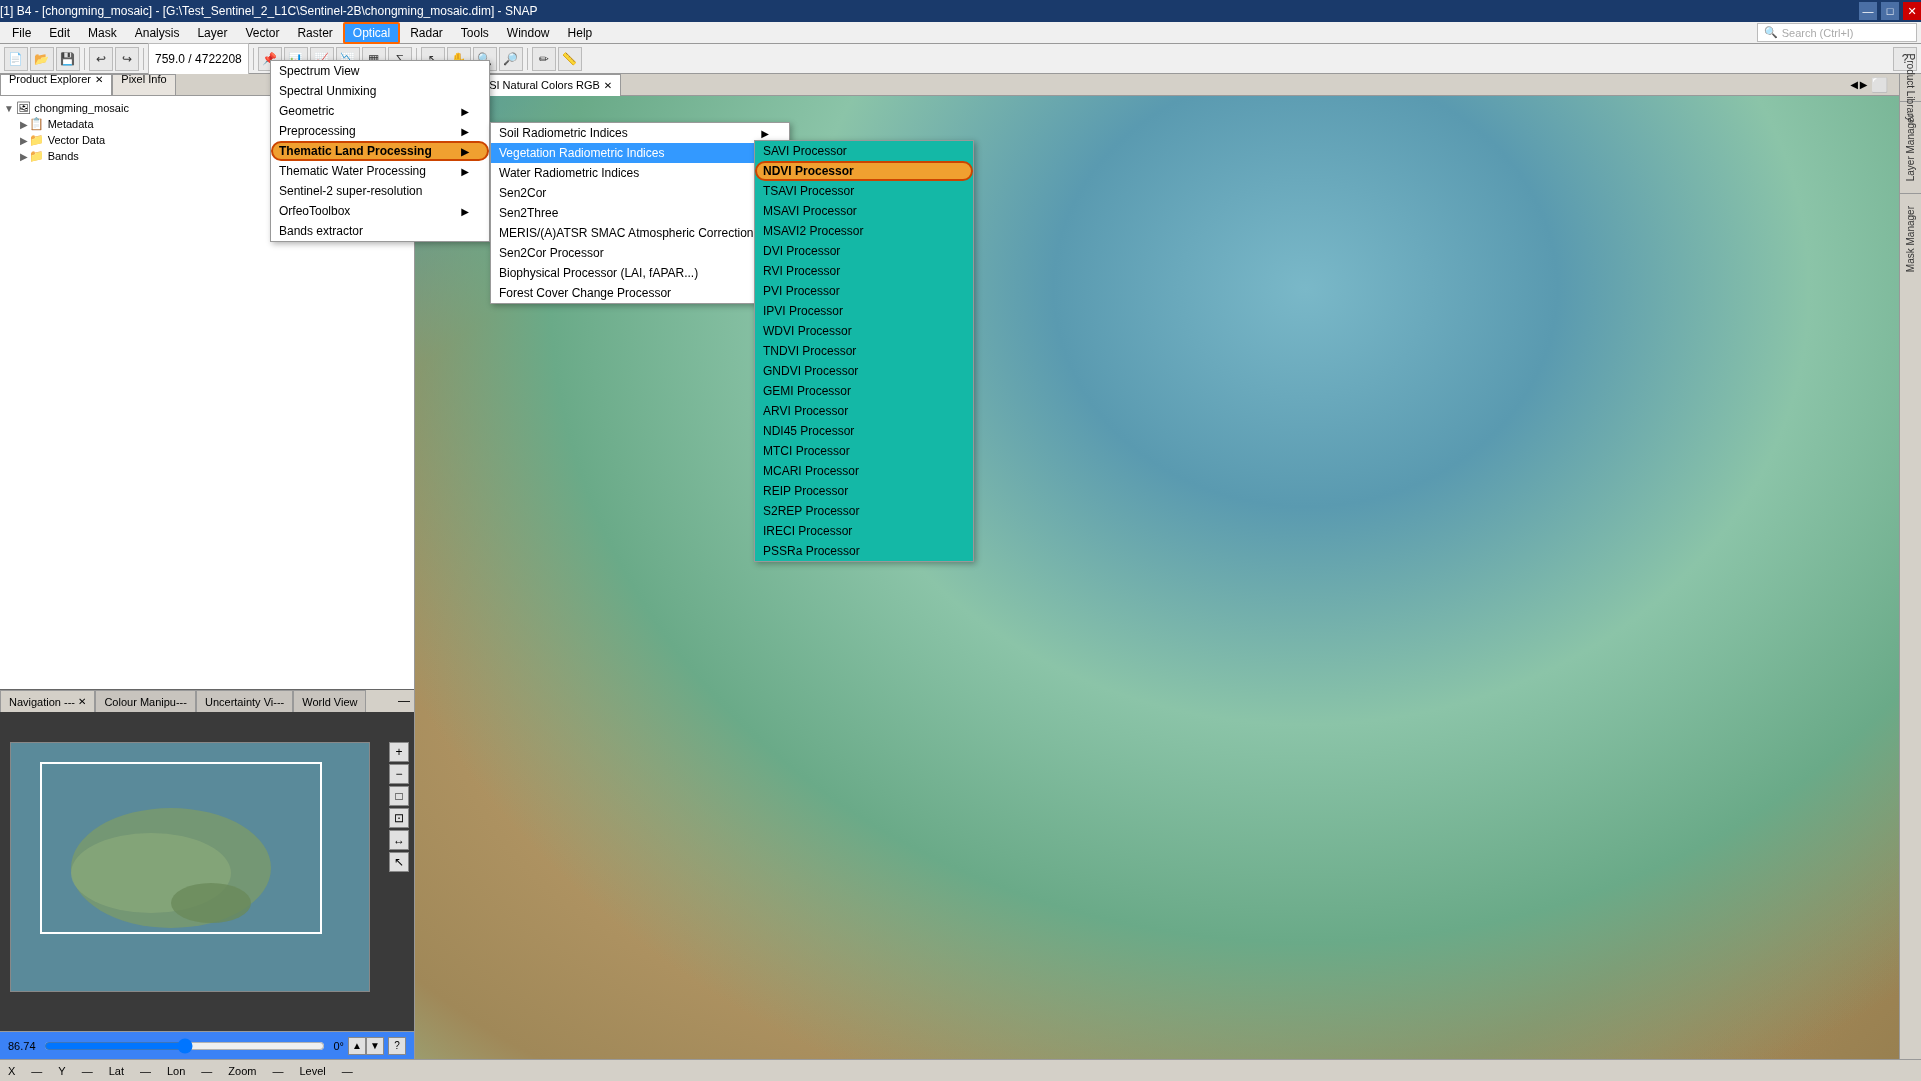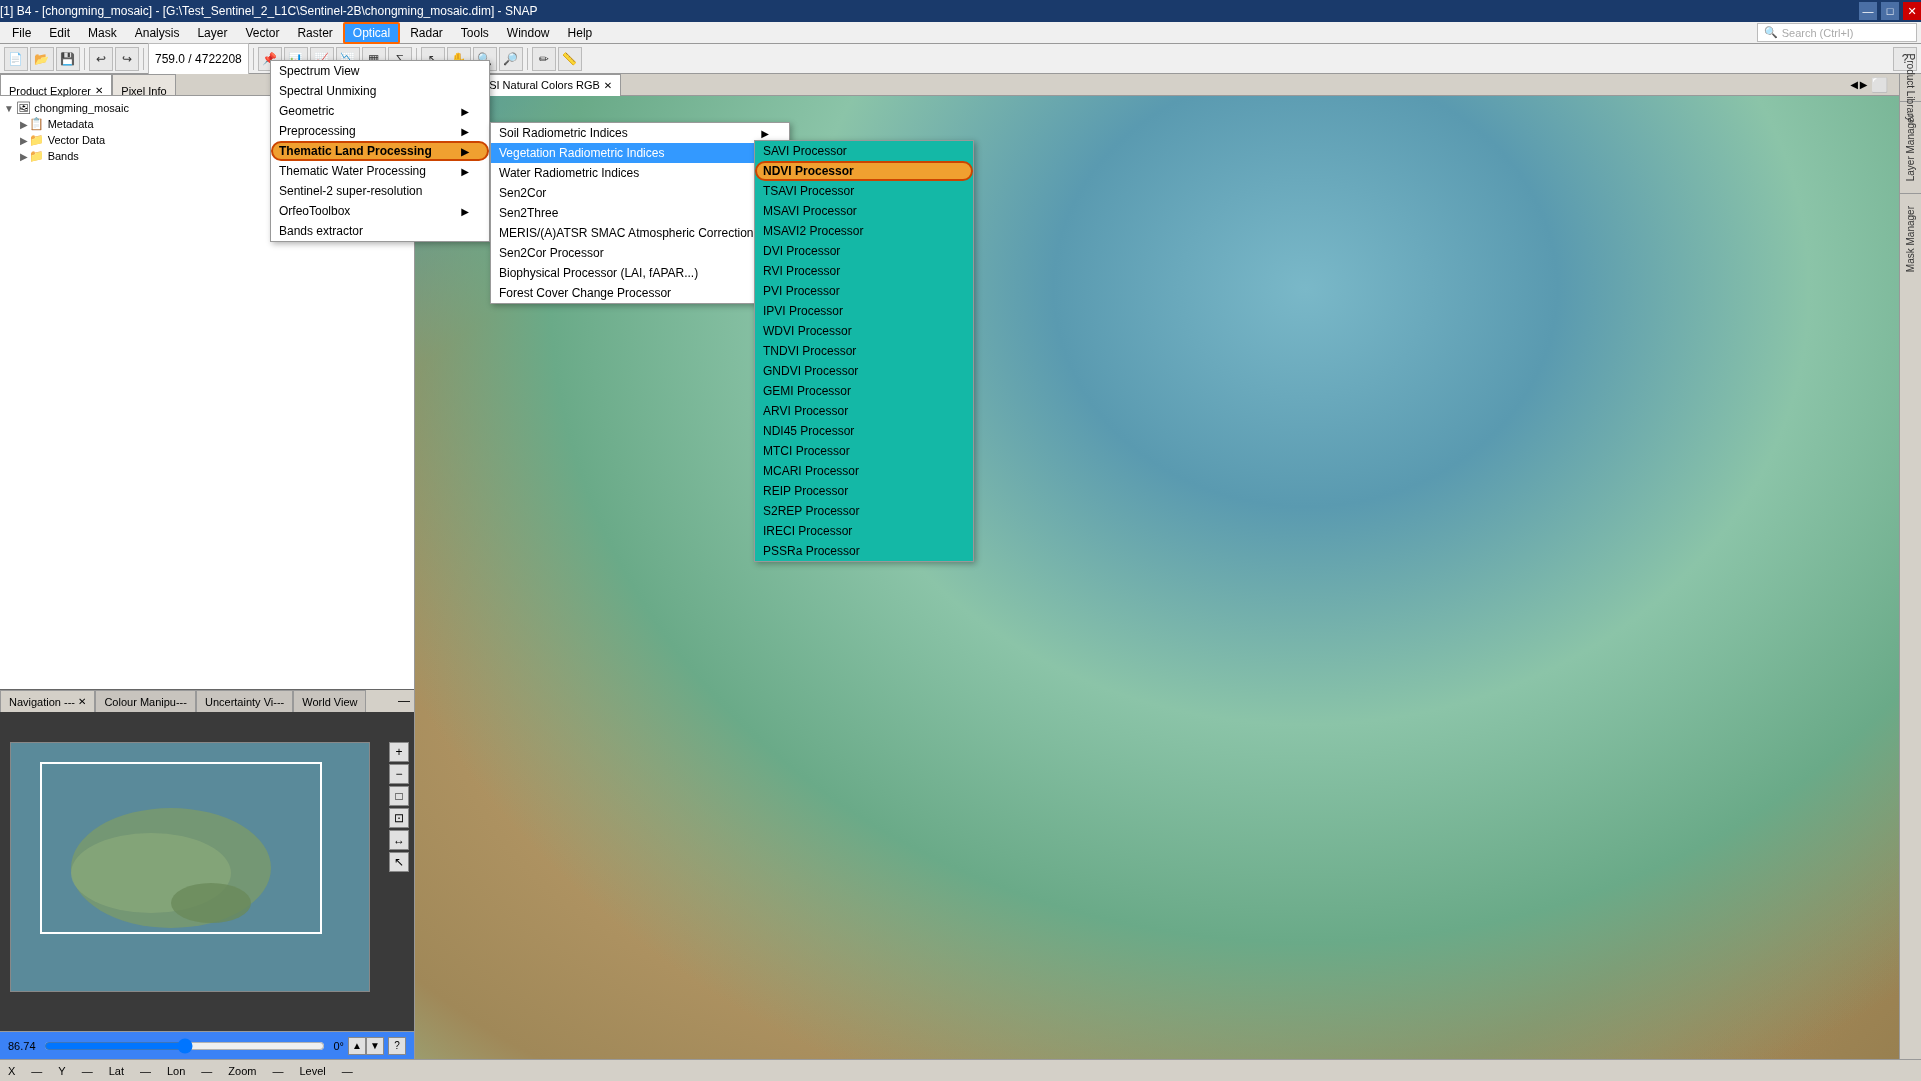--- a/index.html
+++ b/index.html
@@ -96,21 +96,21 @@
       border-bottom: 1px solid #999;
     }
     .pe-tab {
       padding: 10px 8px;
       font-size: 11px;
       border: 1px solid #999;
       border-bottom: none;
       background: #e8e4de;
       cursor: pointer;
       height: 20px;
-      display: flex; align-items: flex-start;
+      display: flex; align-items: flex-end;
     }
     .pe-tab.active { background: white; }
     .pe-tab-close { margin-left: 4px; font-size: 10px; cursor: pointer; }
     #product-tree { padding: 4px; font-size: 11px; }
     .tree-item { display: flex; align-items: center; padding: 1px 0; cursor: pointer; }
     .tree-arrow { margin-right: 2px; font-size: 10px; color: #666; }
     .tree-icon { margin-right: 3px; font-size: 12px; }
     .tree-label { font-size: 11px; }
     .tree-children { padding-left: 16px; }
 

